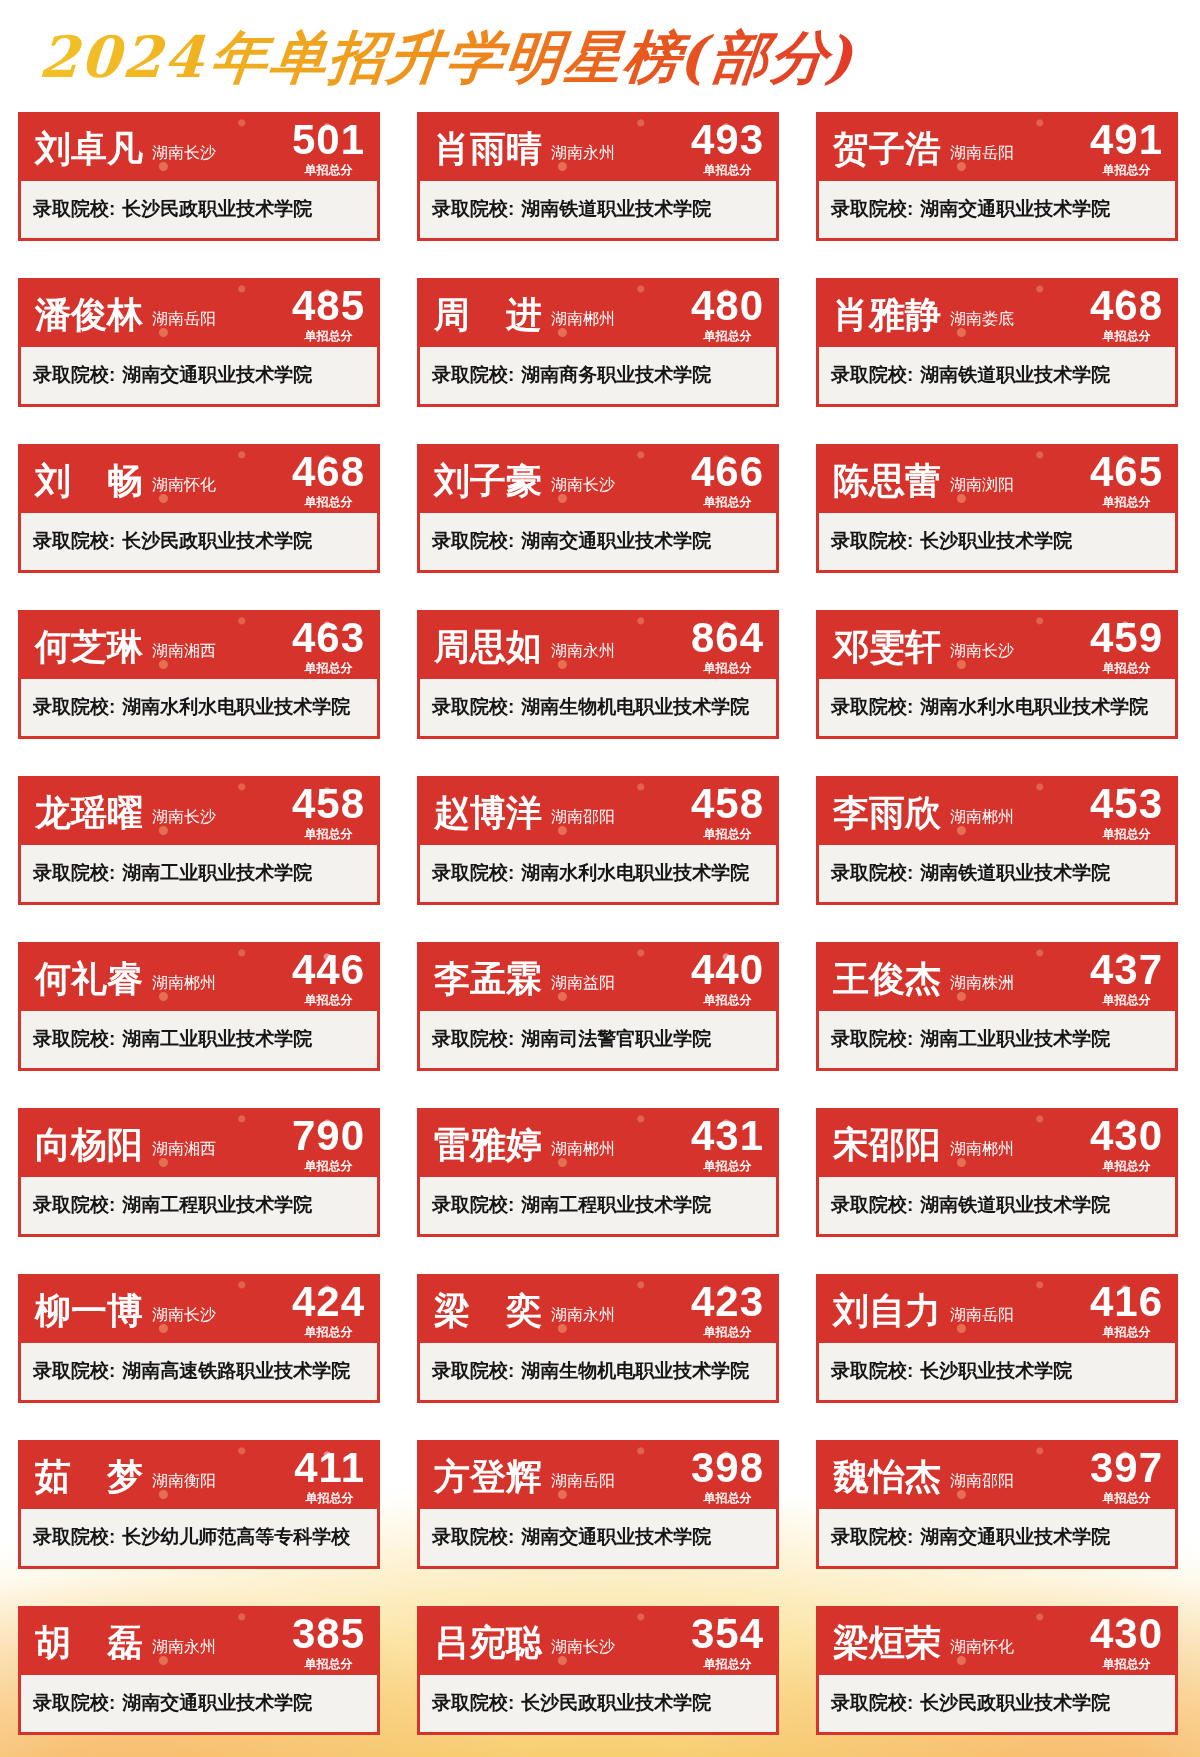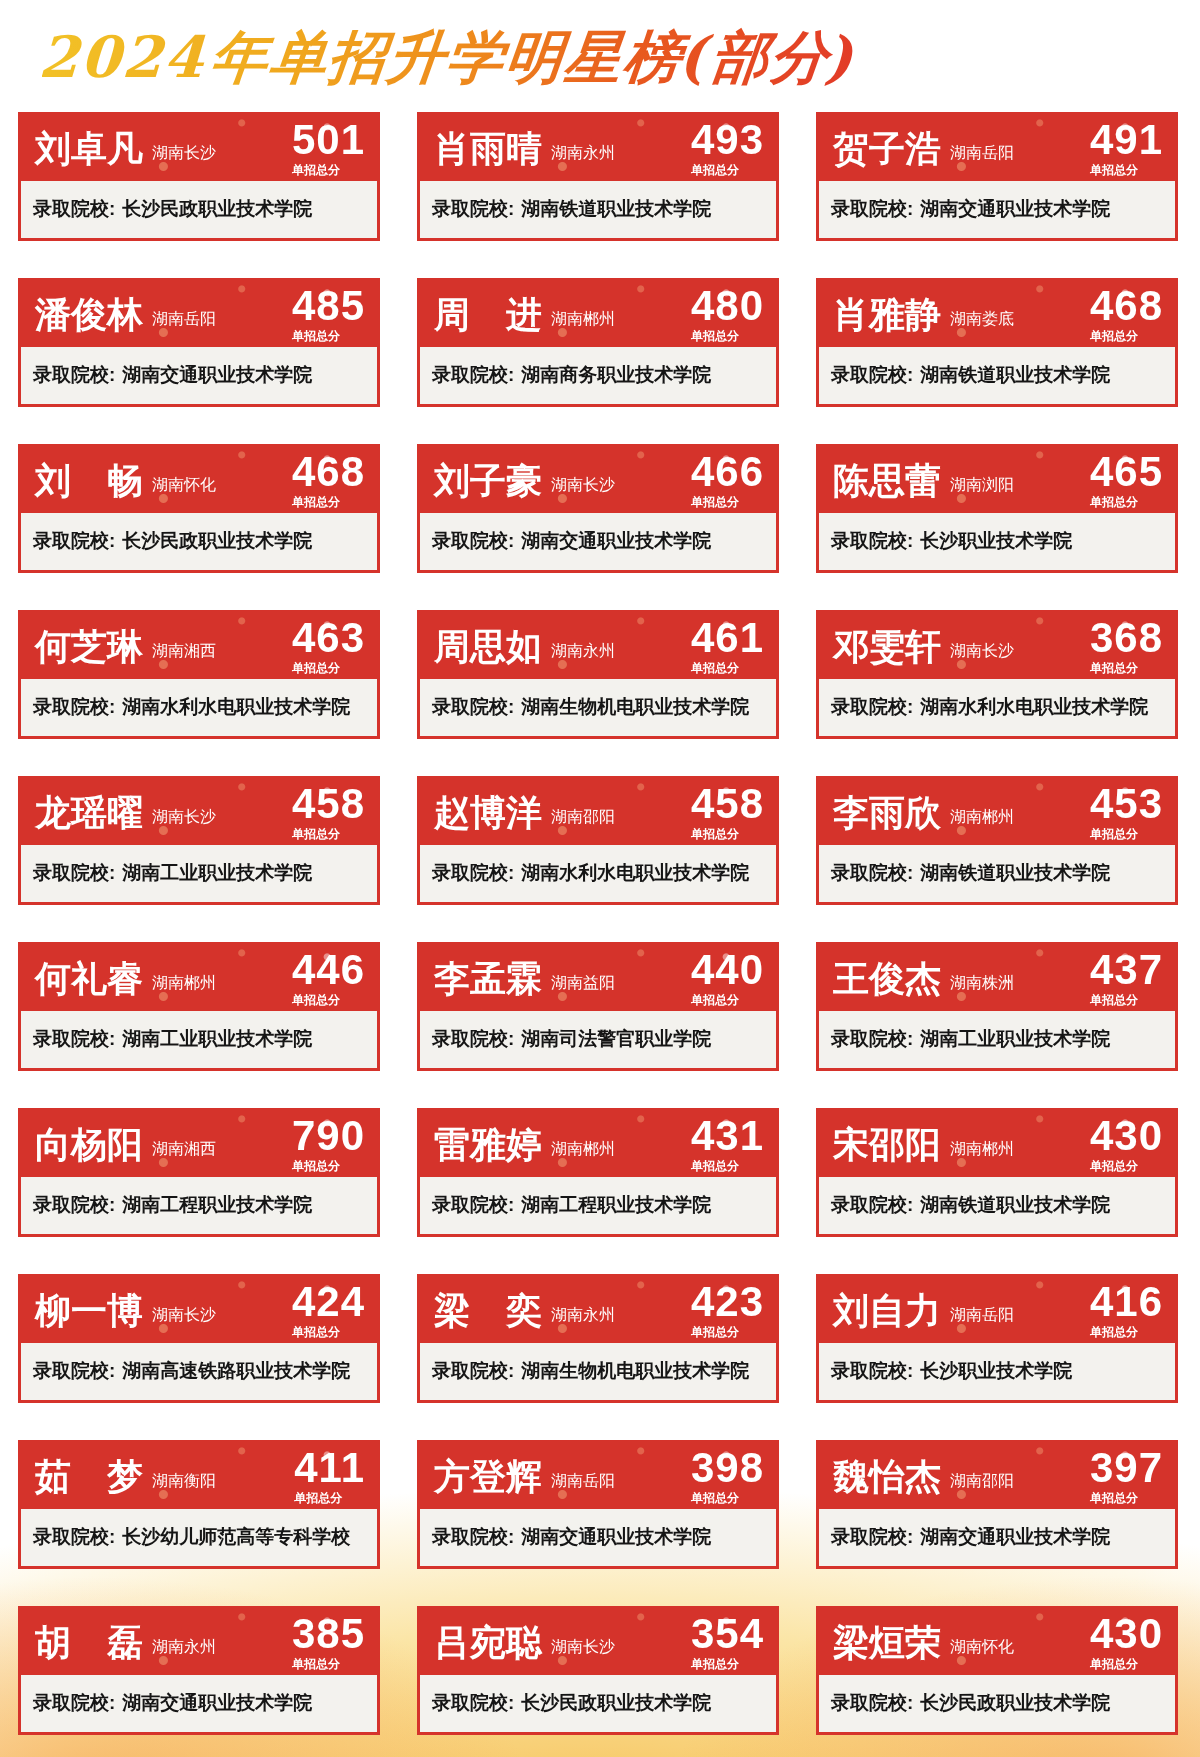--- a/index.html
+++ b/index.html
@@ -56,21 +56,21 @@
     font-family:"DejaVu Serif","Liberation Serif",serif;
     font-weight:bold;font-size:36px;line-height:1;
     white-space:pre;
   }
   .region{
     font-size:16px;font-weight:normal;
     margin:12px 0 0 9px;white-space:nowrap;
   }
   .score-block{
     margin-left:auto;
-    display:flex;flex-direction:column;align-items:flex-start;
+    display:flex;flex-direction:column;align-items:center;
     line-height:1;text-align:center;
   }
   .score{
     font-size:42px;font-weight:bold;letter-spacing:1px;
     font-family:"Liberation Sans","DejaVu Sans",sans-serif;
   }
   .score-label{font-size:12px;font-weight:bold;margin-top:3px;white-space:nowrap;}
   .card-body{
     height:57px;
     background:#f3f2ee;
@@ -239,36 +239,36 @@
       <span class="school-prefix">录取院校:</span>
       <span class="school-name">湖南水利水电职业技术学院</span>
     </div>
   </section>
 
   <section class="card">
     <div class="card-header">
       <span class="name">周思如</span>
       <span class="region">湖南永州</span>
       <span class="score-block">
-        <span class="score">461</span>
+        <span class="score">864</span>
         <span class="score-label">单招总分</span>
       </span>
     </div>
     <div class="card-body">
       <span class="school-prefix">录取院校:</span>
       <span class="school-name">湖南生物机电职业技术学院</span>
     </div>
   </section>
 
   <section class="card">
     <div class="card-header">
       <span class="name">邓雯轩</span>
       <span class="region">湖南长沙</span>
       <span class="score-block">
-        <span class="score">368</span>
+        <span class="score">459</span>
         <span class="score-label">单招总分</span>
       </span>
     </div>
     <div class="card-body">
       <span class="school-prefix">录取院校:</span>
       <span class="school-name">湖南水利水电职业技术学院</span>
     </div>
   </section>
 
   <section class="card">

